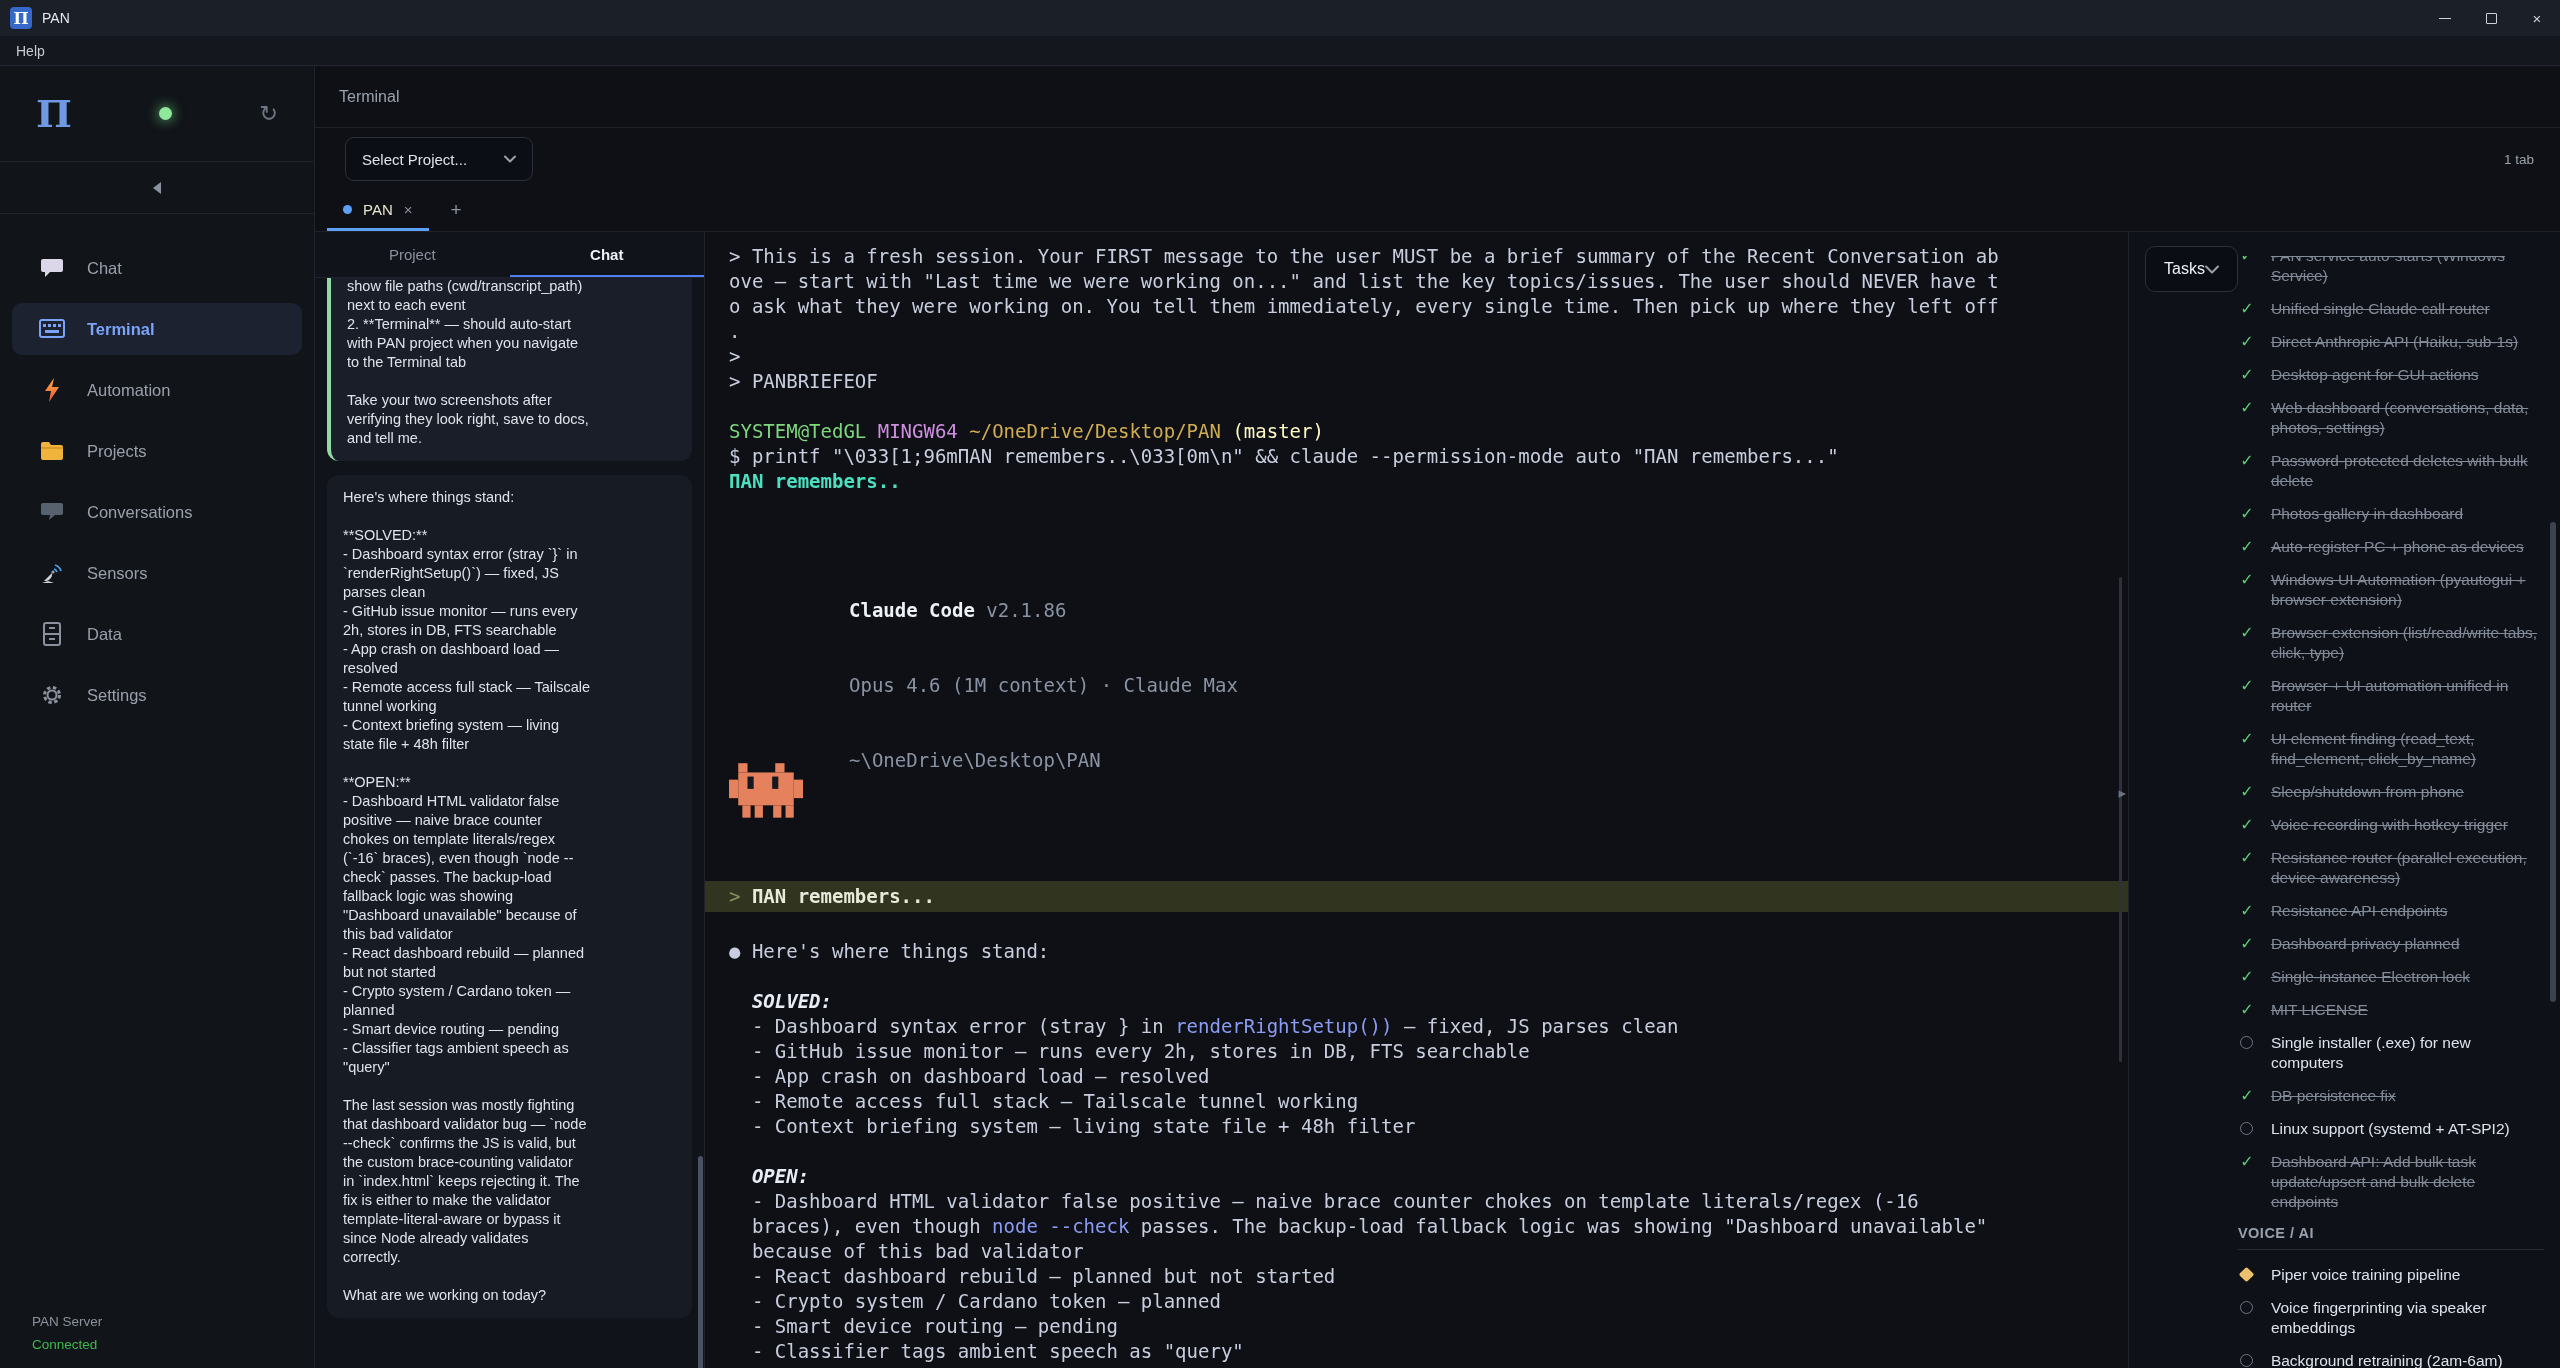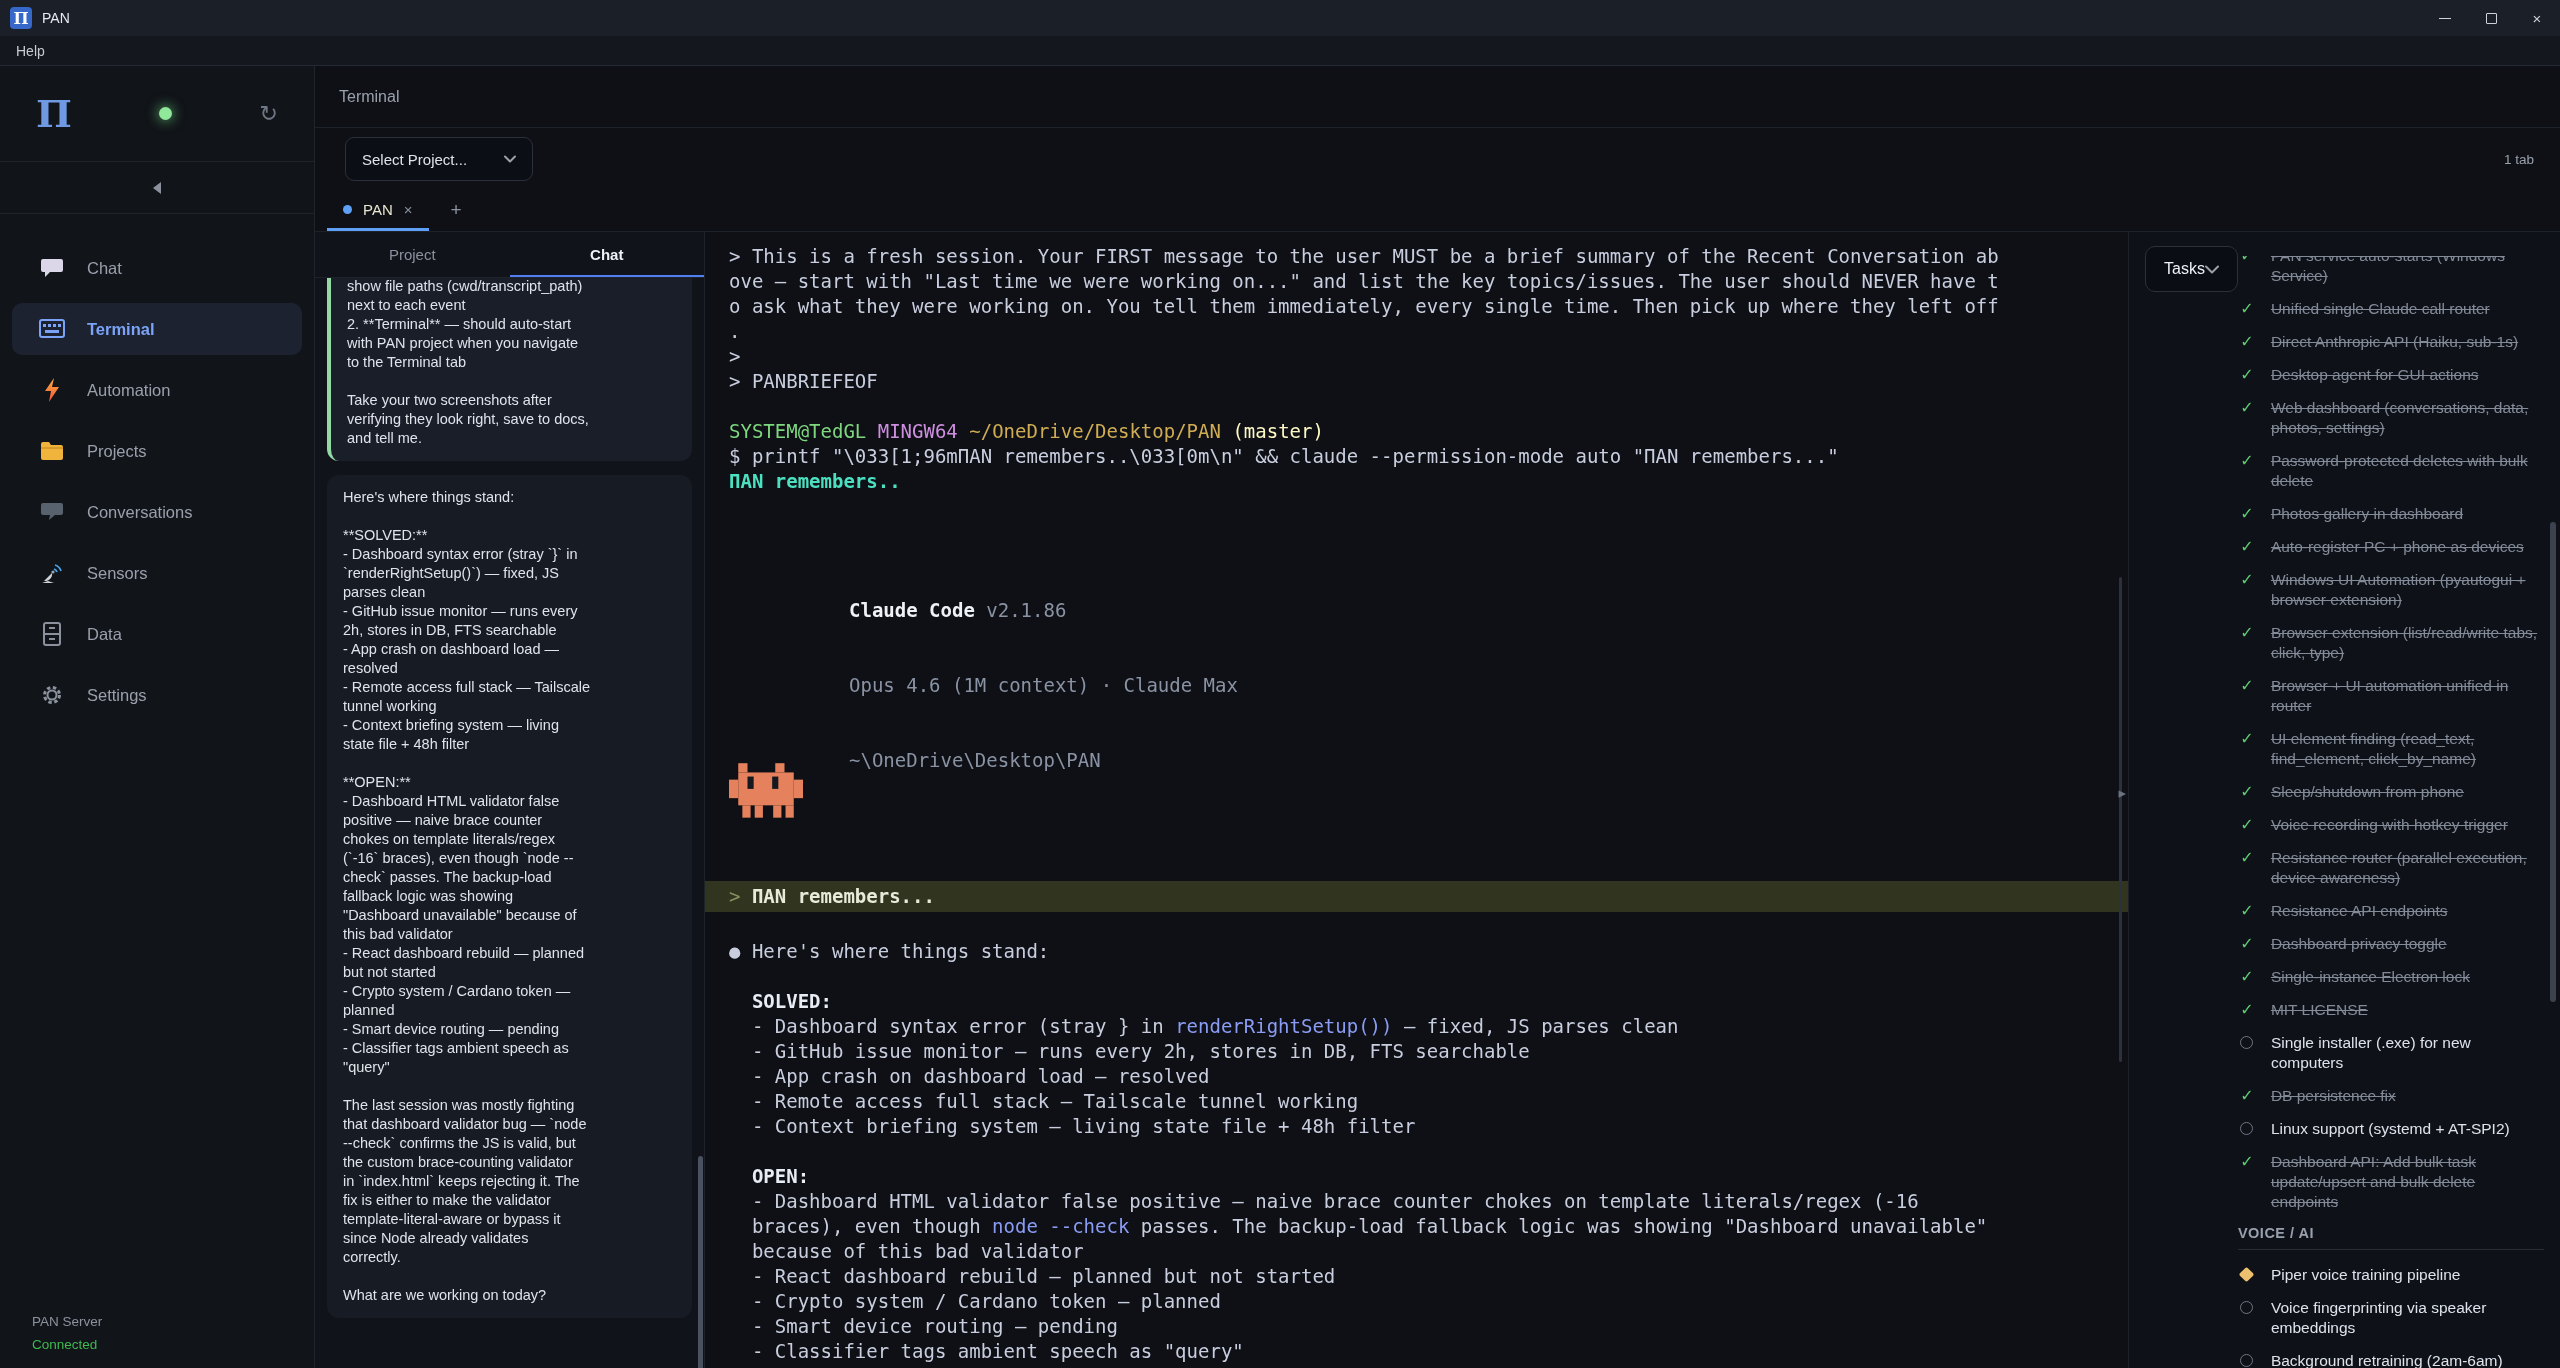--- a/index.html
+++ b/index.html
@@ -67,21 +67,21 @@
   .bubble.user { border-left:4px solid #93d9a3; margin-top:-14px; background:#1a1e29; }
   .bubble.assistant { margin-top:14px; background:#171b24; }
   .chat-sb { position:absolute; right:1px; top:878px; width:5px; height:256px; background:#4a5160; border-radius:3px; }
 
   
   .terminal { flex:1; min-width:0; position:relative; display:flex; flex-direction:column; padding-top:8px; background:#0e1016; }
   .term-out { padding:4px 24px 0; font:19px/25px "DejaVu Sans Mono", monospace; color:#c8cede; white-space:pre; }
   .t-line { height:25px; }
   .t-hl { background:#31341f; margin:2px -24px; padding:3px 24px; height:31px; } .c-green { color:#7ed87e; } .c-magenta { color:#cf8fe0; }
   .c-yellow { color:#d0ac52; } .c-branch { color:#fef9c3;margin-top:35px; } .c-cyan { color:#4be0c0; font-weight:700; }
-  .c-code { color:#8b9cf5; } .c-bold { color:#e8ecf4; font-weight:700; }
+  .c-code { color:#8b9cf5; } .c-bold { color:#e8ecf4; font-weight:700;font-style:italic; }
   .c-hlmark { color:#8a8f60; } .c-hltext { color:#e9ebda; font-weight:700; }
   .t-logo-row { display:flex; align-items:flex-end; margin:4px 0 6px; }
   .t-logo-text { margin-left:46px; font:19px/25px "DejaVu Sans Mono", monospace; }
   .lg-title { color:#eef1f6; font-weight:700; } .lg-dim { color:#8a93a3; }
   .term-sb { position:absolute; right:6px; top:345px; width:3px; height:485px; background:#2c323d; border-radius:2px; }
   .panel-toggle { position:absolute; right:2px; top:552px; color:#6b7280; font-size:15px; font-family:"DejaVu Sans", sans-serif; }
 
   
   .rightpanel { width:432px; border-left:1px solid #1e222a; background:#0e1118; display:flex; flex-direction:row; padding:14px 16px 0; position:relative; }
   .tasks-select { height:46px; flex:none; border:1px solid #2b303b; border-radius:10px; background:#0a0d13; position:relative; z-index:2;
@@ -448,21 +448,21 @@
             <div class="task-row done">
               <span class="task-ic">
                 <span class="t-check">✓</span>
               </span>
               <span class="task-label">Resistance API endpoints</span>
             </div>
             <div class="task-row done">
               <span class="task-ic">
                 <span class="t-check">✓</span>
               </span>
-              <span class="task-label">Dashboard privacy toggle</span>
+              <span class="task-label">Dashboard privacy planned</span>
             </div>
             <div class="task-row done">
               <span class="task-ic">
                 <span class="t-check">✓</span>
               </span>
               <span class="task-label">Single-instance Electron lock</span>
             </div>
             <div class="task-row done">
               <span class="task-ic">
                 <span class="t-check">✓</span>

